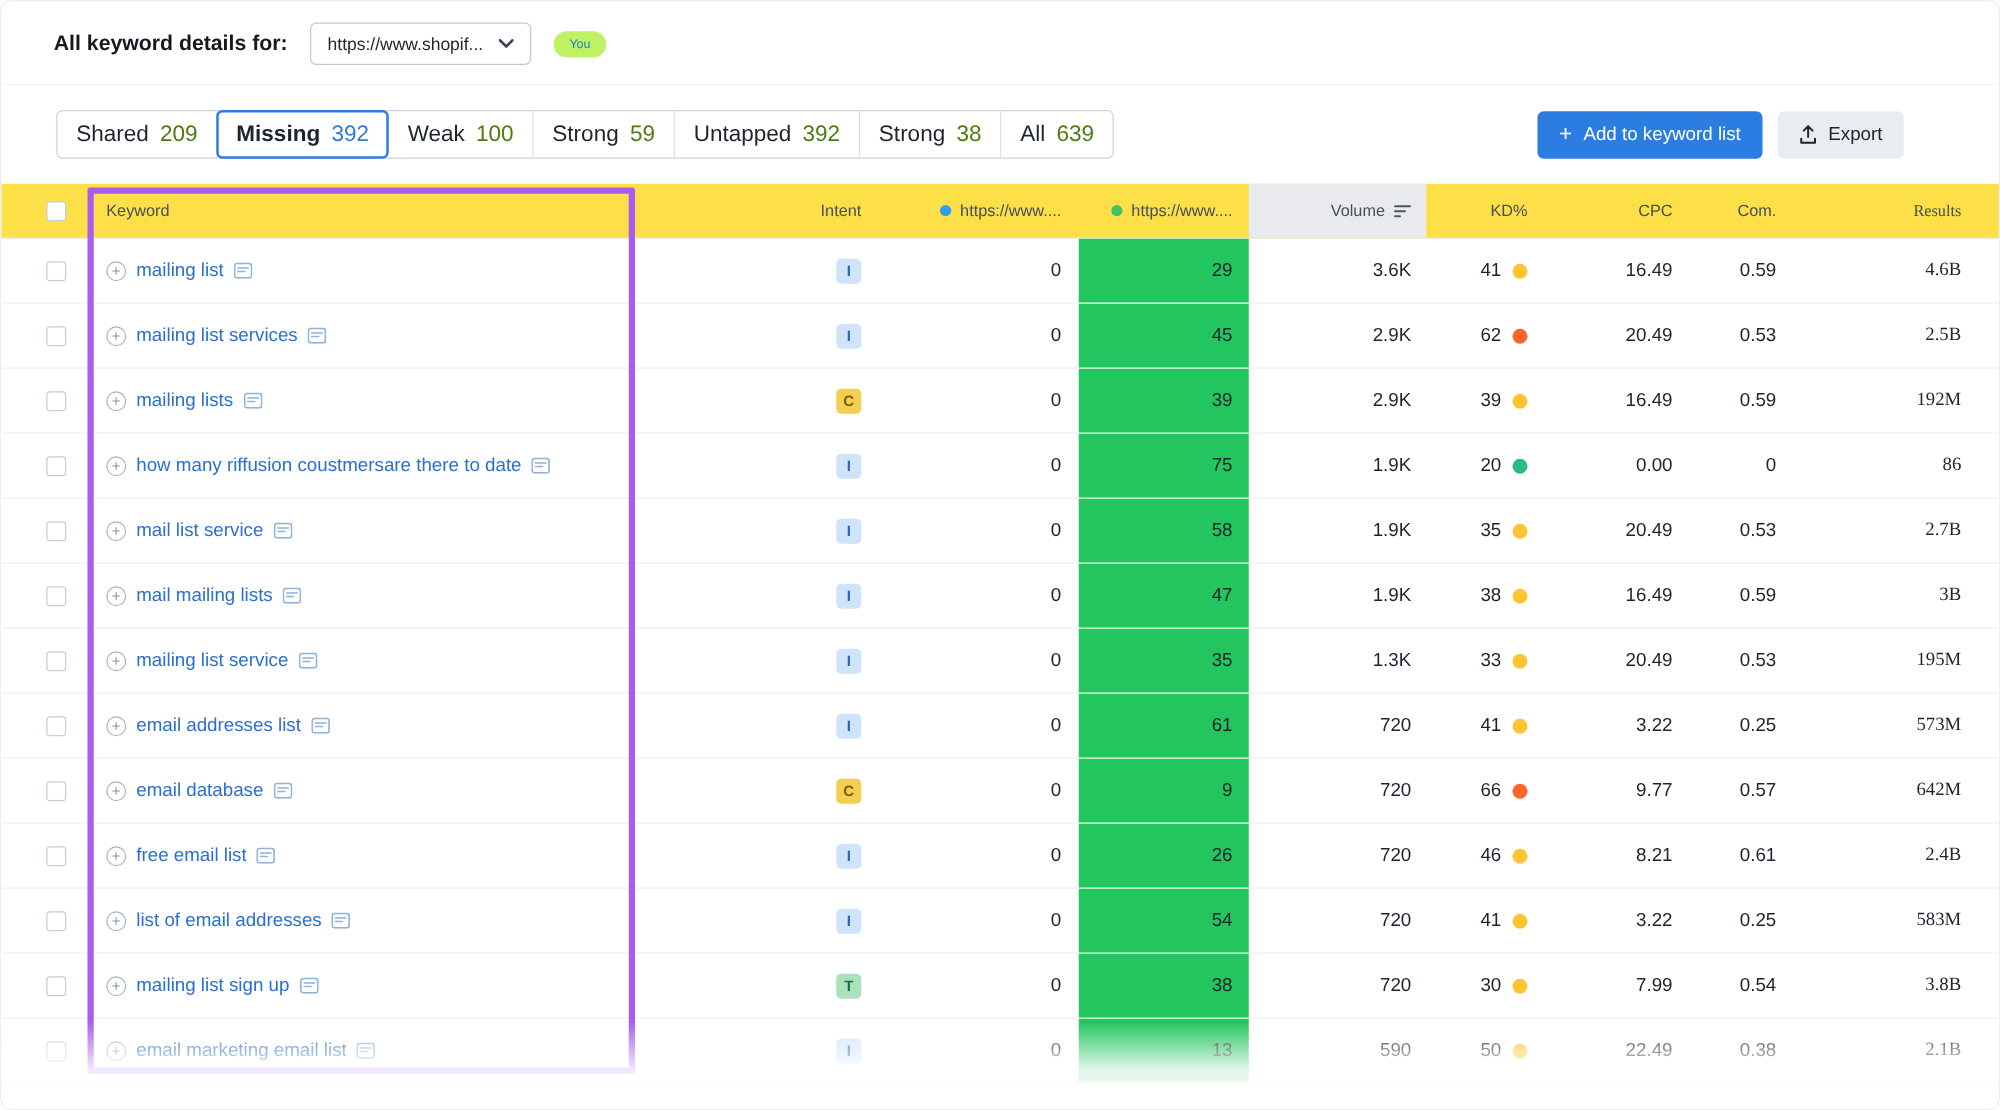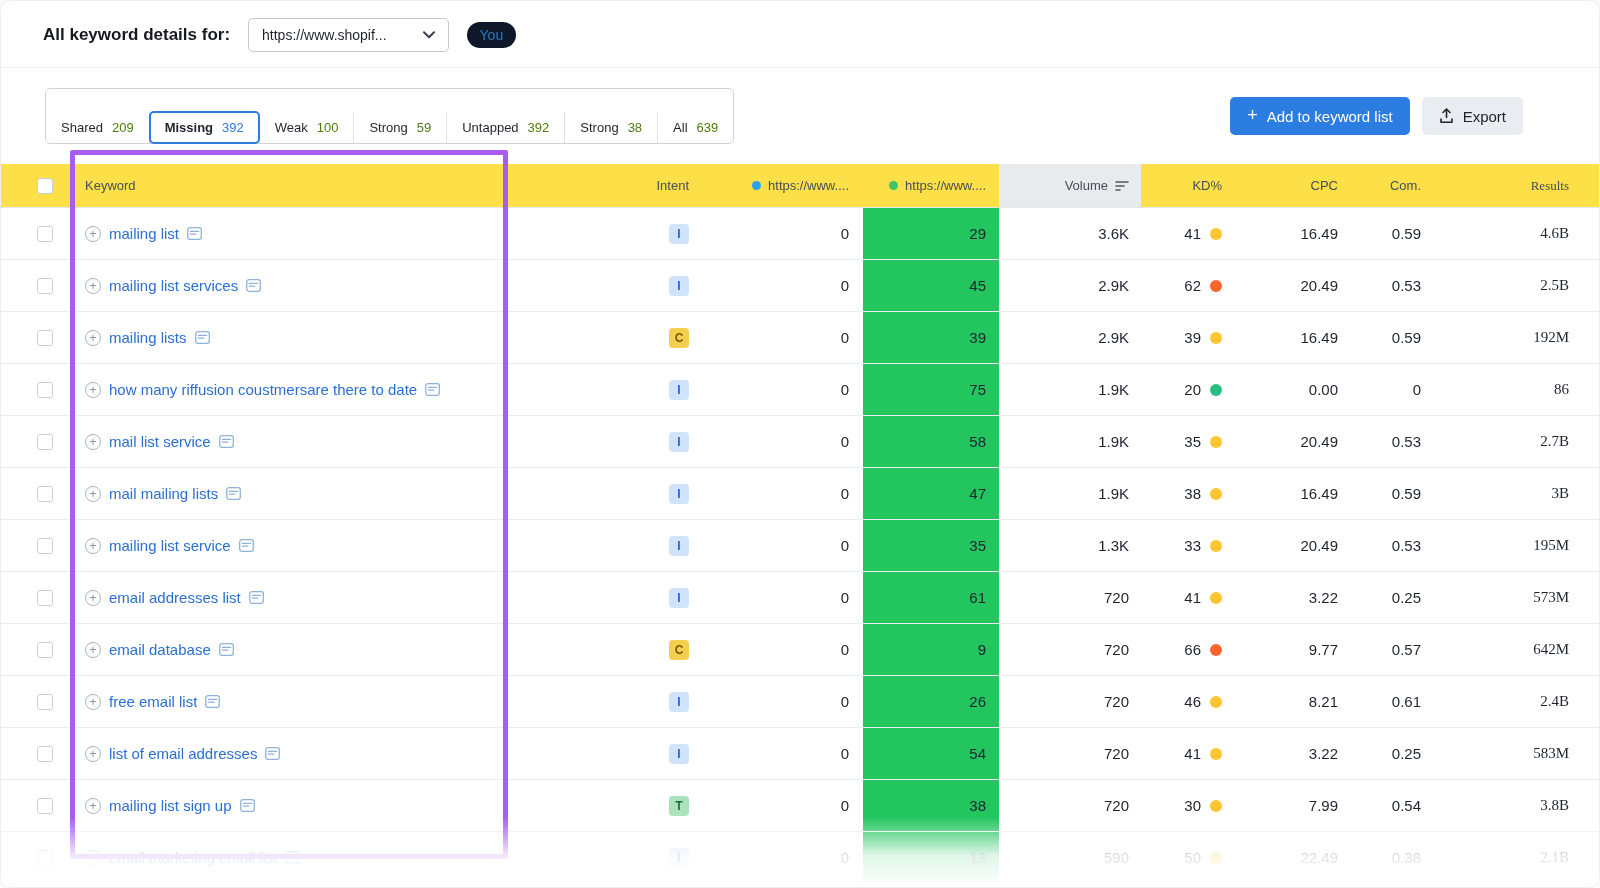--- a/index.html
+++ b/index.html
@@ -8,39 +8,38 @@
     width:1600px; height:888px; background:#fff; border-radius:10px;
     border:1px solid #eceef1; position:relative; overflow:hidden;
   }
   
   .topbar {
     display:flex; align-items:center; gap:18px;
     padding:17px 40px 15px 42px; border-bottom:1px solid #eef1f4;
   }
   .title { font-size:17px; font-weight:700; color:#16191f; }
   .domain-select {
-    display:flex; align-items:center; gap:36px;
+    display:flex; align-items:center; gap:12px;
     border:1px solid #bfc9d3; border-radius:5px; padding:8px 13px;
     font-size:14px; color:#1f242c; cursor:pointer; background:#fff;
   }
   .you-badge {
-    background:#0f172a; color:#1f7cc7; font-size:14px;
+    background:#bef264; color:#1f7cc7; font-size:10px;
     padding:5px 13px; border-radius:14px;text-align:right;
   }
   
   .controls {
     display:flex; justify-content:space-between; align-items:center;
     padding:20px 76px 0 44px;
   }
   .tabs { display:flex; border:1px solid #ccd3da; border-radius:5px; background:#fff; }
   .tab {
     display:flex; align-items:flex-start; gap:9px; padding:8px 15px;
-    font-size:13px; color:#1e242c; cursor:pointer; position:relative;
+    font-size:18px; color:#1e242c; cursor:pointer; position:relative;
     border-right:1px solid #dde2e7;
-    margin-top:23px;
   }
   .tab:last-child { border-right:none; }
   .tab-count { color:#4d7c0f; }
   .tab-active { border-radius:4px; z-index:2; }
   .tab-active::after {
     content:""; position:absolute; inset:-1px; border:2px solid #2f7be0;
     border-radius:5px; pointer-events:none;
   }
   .tab-active .tab-label { font-weight:700; }
   .tab-active .tab-count { color:#2f7be0; }

